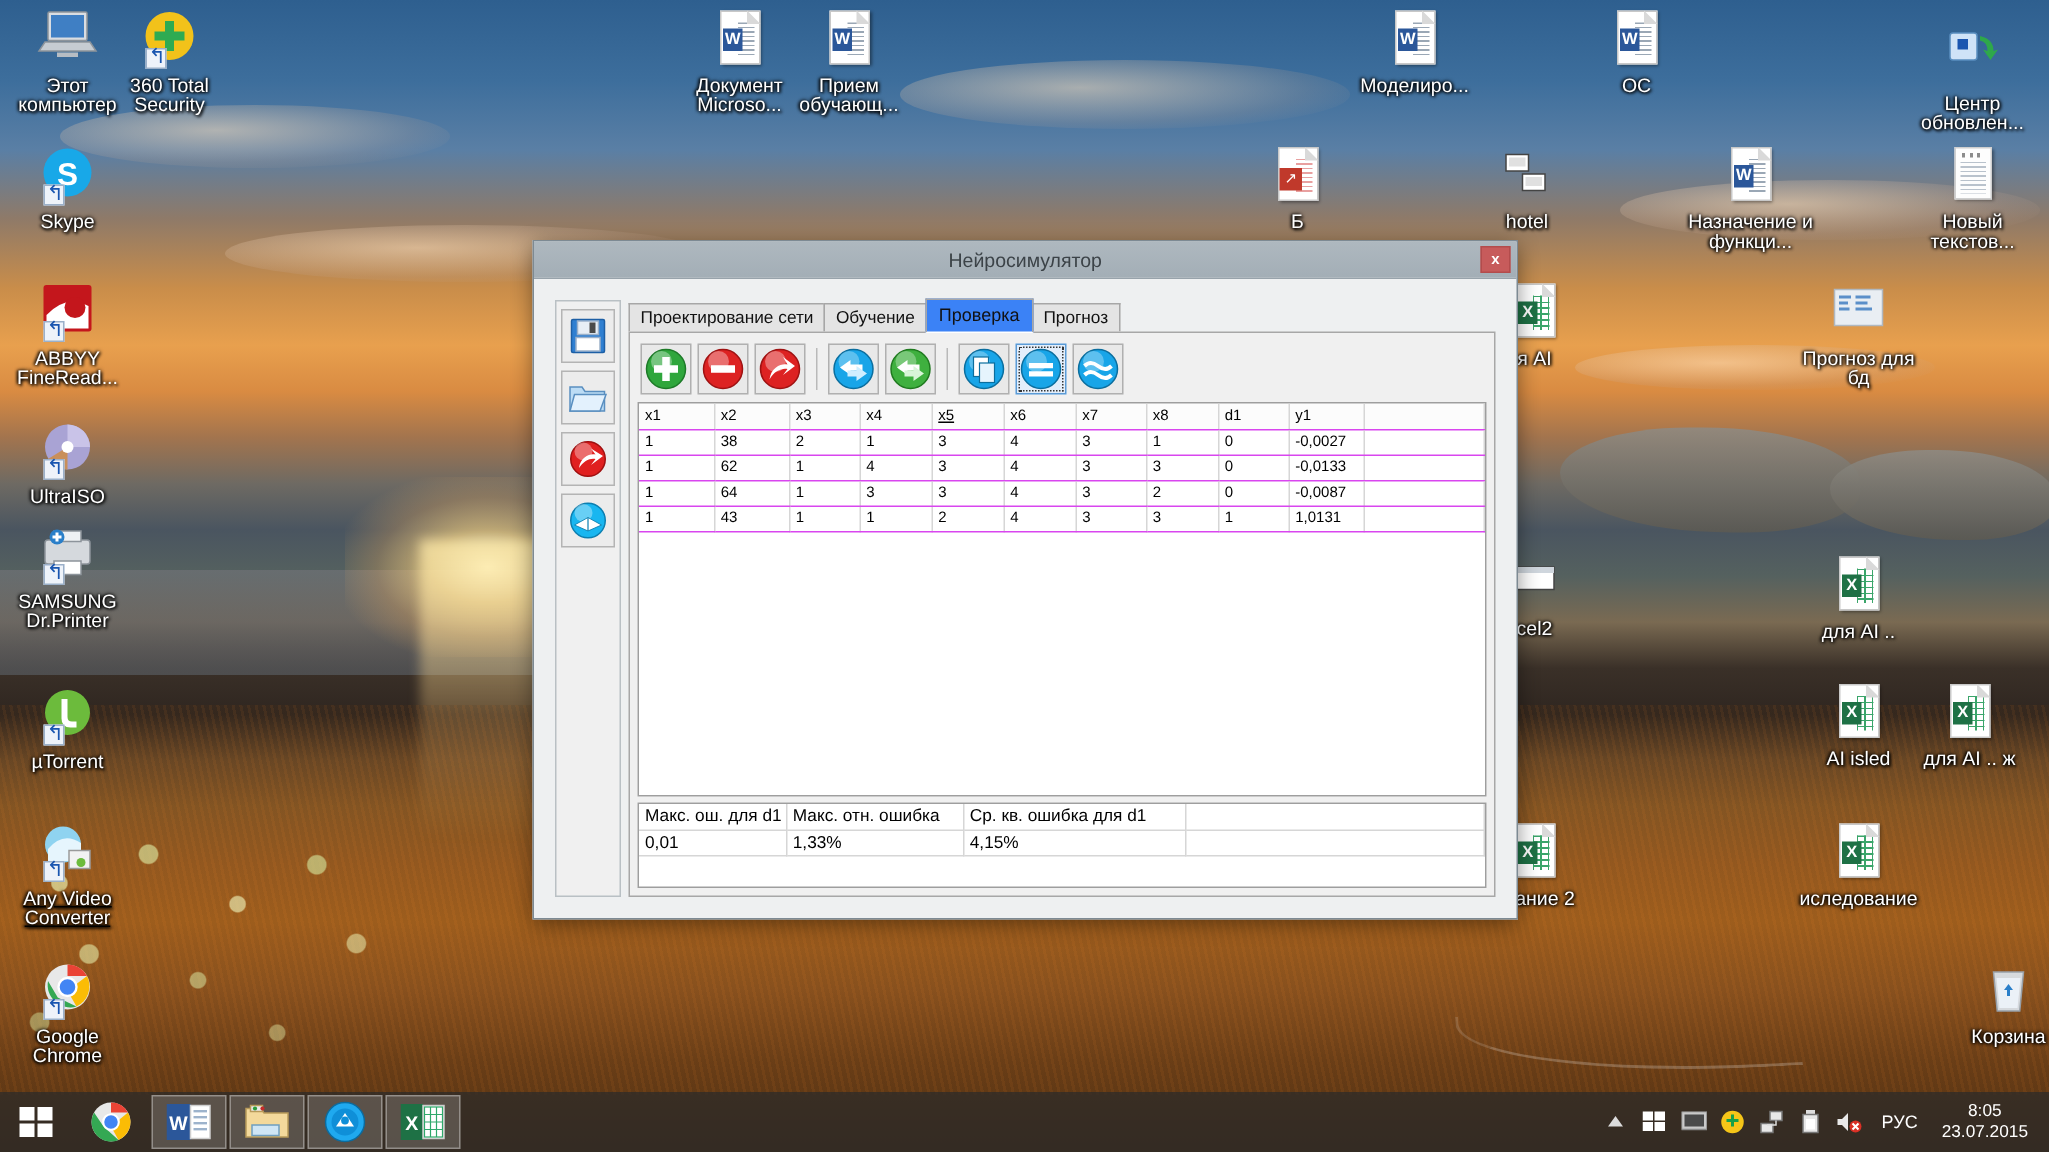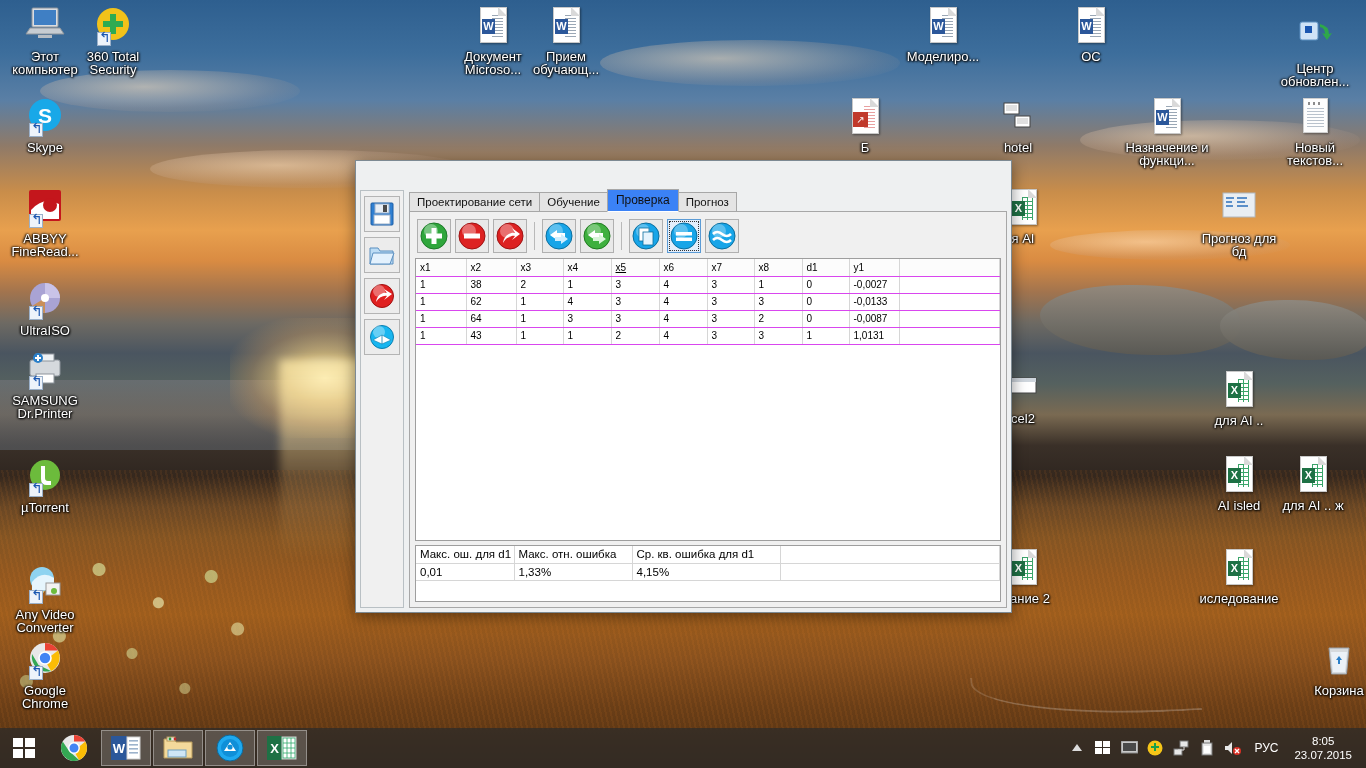--- a/index.html
+++ b/index.html
@@ -148,21 +148,21 @@
   }
   .titlebar .title {
     line-height:25px; text-align:center; font-size:13px; color:#3c4348;
   }
   .close-btn {
     position:absolute; right:4px; top:3px; width:20px; height:18px;
     background:#c75b5b; border:1px solid #b34c4c; color:#fff;
     font-size:10px; font-weight:bold; line-height:18px; text-align:center;
     cursor:pointer;
   }
-  .win-body { position:absolute; left:0; top:25px; right:0; bottom:0; padding:4px; display:flex; }
+  .win-body { position:absolute; left:0; top:25px; right:0; bottom:0; padding:14px; display:flex; }
   .sidebar {
     width:44px; background:#f0f0f0; border:1px solid #b9c0c4;
     padding:5px 3px; display:flex; flex-direction:column; gap:5px; align-items:center;
   }
   .side-btn {
     width:36px; height:36px; background:#ececec; border:1px solid #b4b4b4;
     display:flex; align-items:center; justify-content:center; cursor:pointer;
   }
   .content { flex:1; margin-left:5px; display:flex; flex-direction:column; }
   .tabstrip { display:flex; align-items:flex-end; height:21px; }
@@ -289,21 +289,21 @@
         </svg><span class="shortcut"></span></div>
       <div class="lbl">SAMSUNG Dr.Printer</div>
     </div>
     <div class="dicon" style="left: 2px; top: 457px;">
       <div class="glyph"><svg width="42" height="40" viewBox="0 0 42 40">
           <circle cx="21" cy="18" r="15" fill="#6cbb3c"></circle>
           <path d="M17 9h4v12q0 3 3 3h3v4h-4q-6 0-6-6z" fill="#fff"></path>
         </svg><span class="shortcut"></span></div>
       <div class="lbl">µTorrent</div>
     </div>
-    <div class="dicon" style="left: 2px; top: 564px;">
+    <div class="dicon" style="left: 2px; top: 548px; text-decoration: underline;">
       <div class="glyph"><svg width="42" height="40" viewBox="0 0 42 40">
           <circle cx="18" cy="15" r="12" fill="#8fd3f0"></circle>
           <path d="M8 18 Q18 6 30 14 L30 26 H8z" fill="#e6f5fd"></path>
           <rect x="22" y="19" width="14" height="12" fill="#f2f2f2" stroke="#9a9a9a"></rect>
           <circle cx="30" cy="27" r="3" fill="#6cbb3c"></circle>
         </svg><span class="shortcut"></span></div>
       <div class="lbl">Any Video Converter</div>
     </div>
     <div class="dicon" style="left: 2px; top: 640px;">
       <div class="glyph"><svg width="42" height="40" viewBox="0 0 42 40">
@@ -473,20 +473,24 @@
       <div class="glyph"><svg width="42" height="40" viewBox="0 0 42 40">
           <path d="M11 8 h20 l-2.5 26 h-15z" fill="#dfe9f2" stroke="#9aa9b8" opacity=".9"></path>
           <path d="M13 12 h16 l-2 20 h-12z" fill="#eef5fb" opacity=".85"></path>
           <path d="M18 20 l3-4 3 4 h-2v4h-2v-4z" fill="#2a7fc9"></path>
         </svg></div>
       <div class="lbl">Корзина</div>
     </div>
   </div>
 
 <div id="app-window">
+  <div class="titlebar">
+    <div class="title">Нейросимулятор</div>
+    <div class="close-btn">x</div>
+  </div>
   <div class="win-body">
 
     <div class="sidebar">
       <div class="side-btn">
         <svg width="26" height="26" viewBox="0 0 26 26">
           <rect x="2" y="2" width="22" height="22" rx="1" fill="#2f7fd1" stroke="#1d5fa5"></rect>
           <rect x="6" y="3" width="14" height="9" fill="#e8eef5" stroke="#9bb0c9"></rect>
           <rect x="14" y="4" width="4" height="7" fill="#4a4a4a"></rect>
           <rect x="5" y="14" width="16" height="9" fill="#ffffff" stroke="#9bb0c9"></rect>
         </svg>

